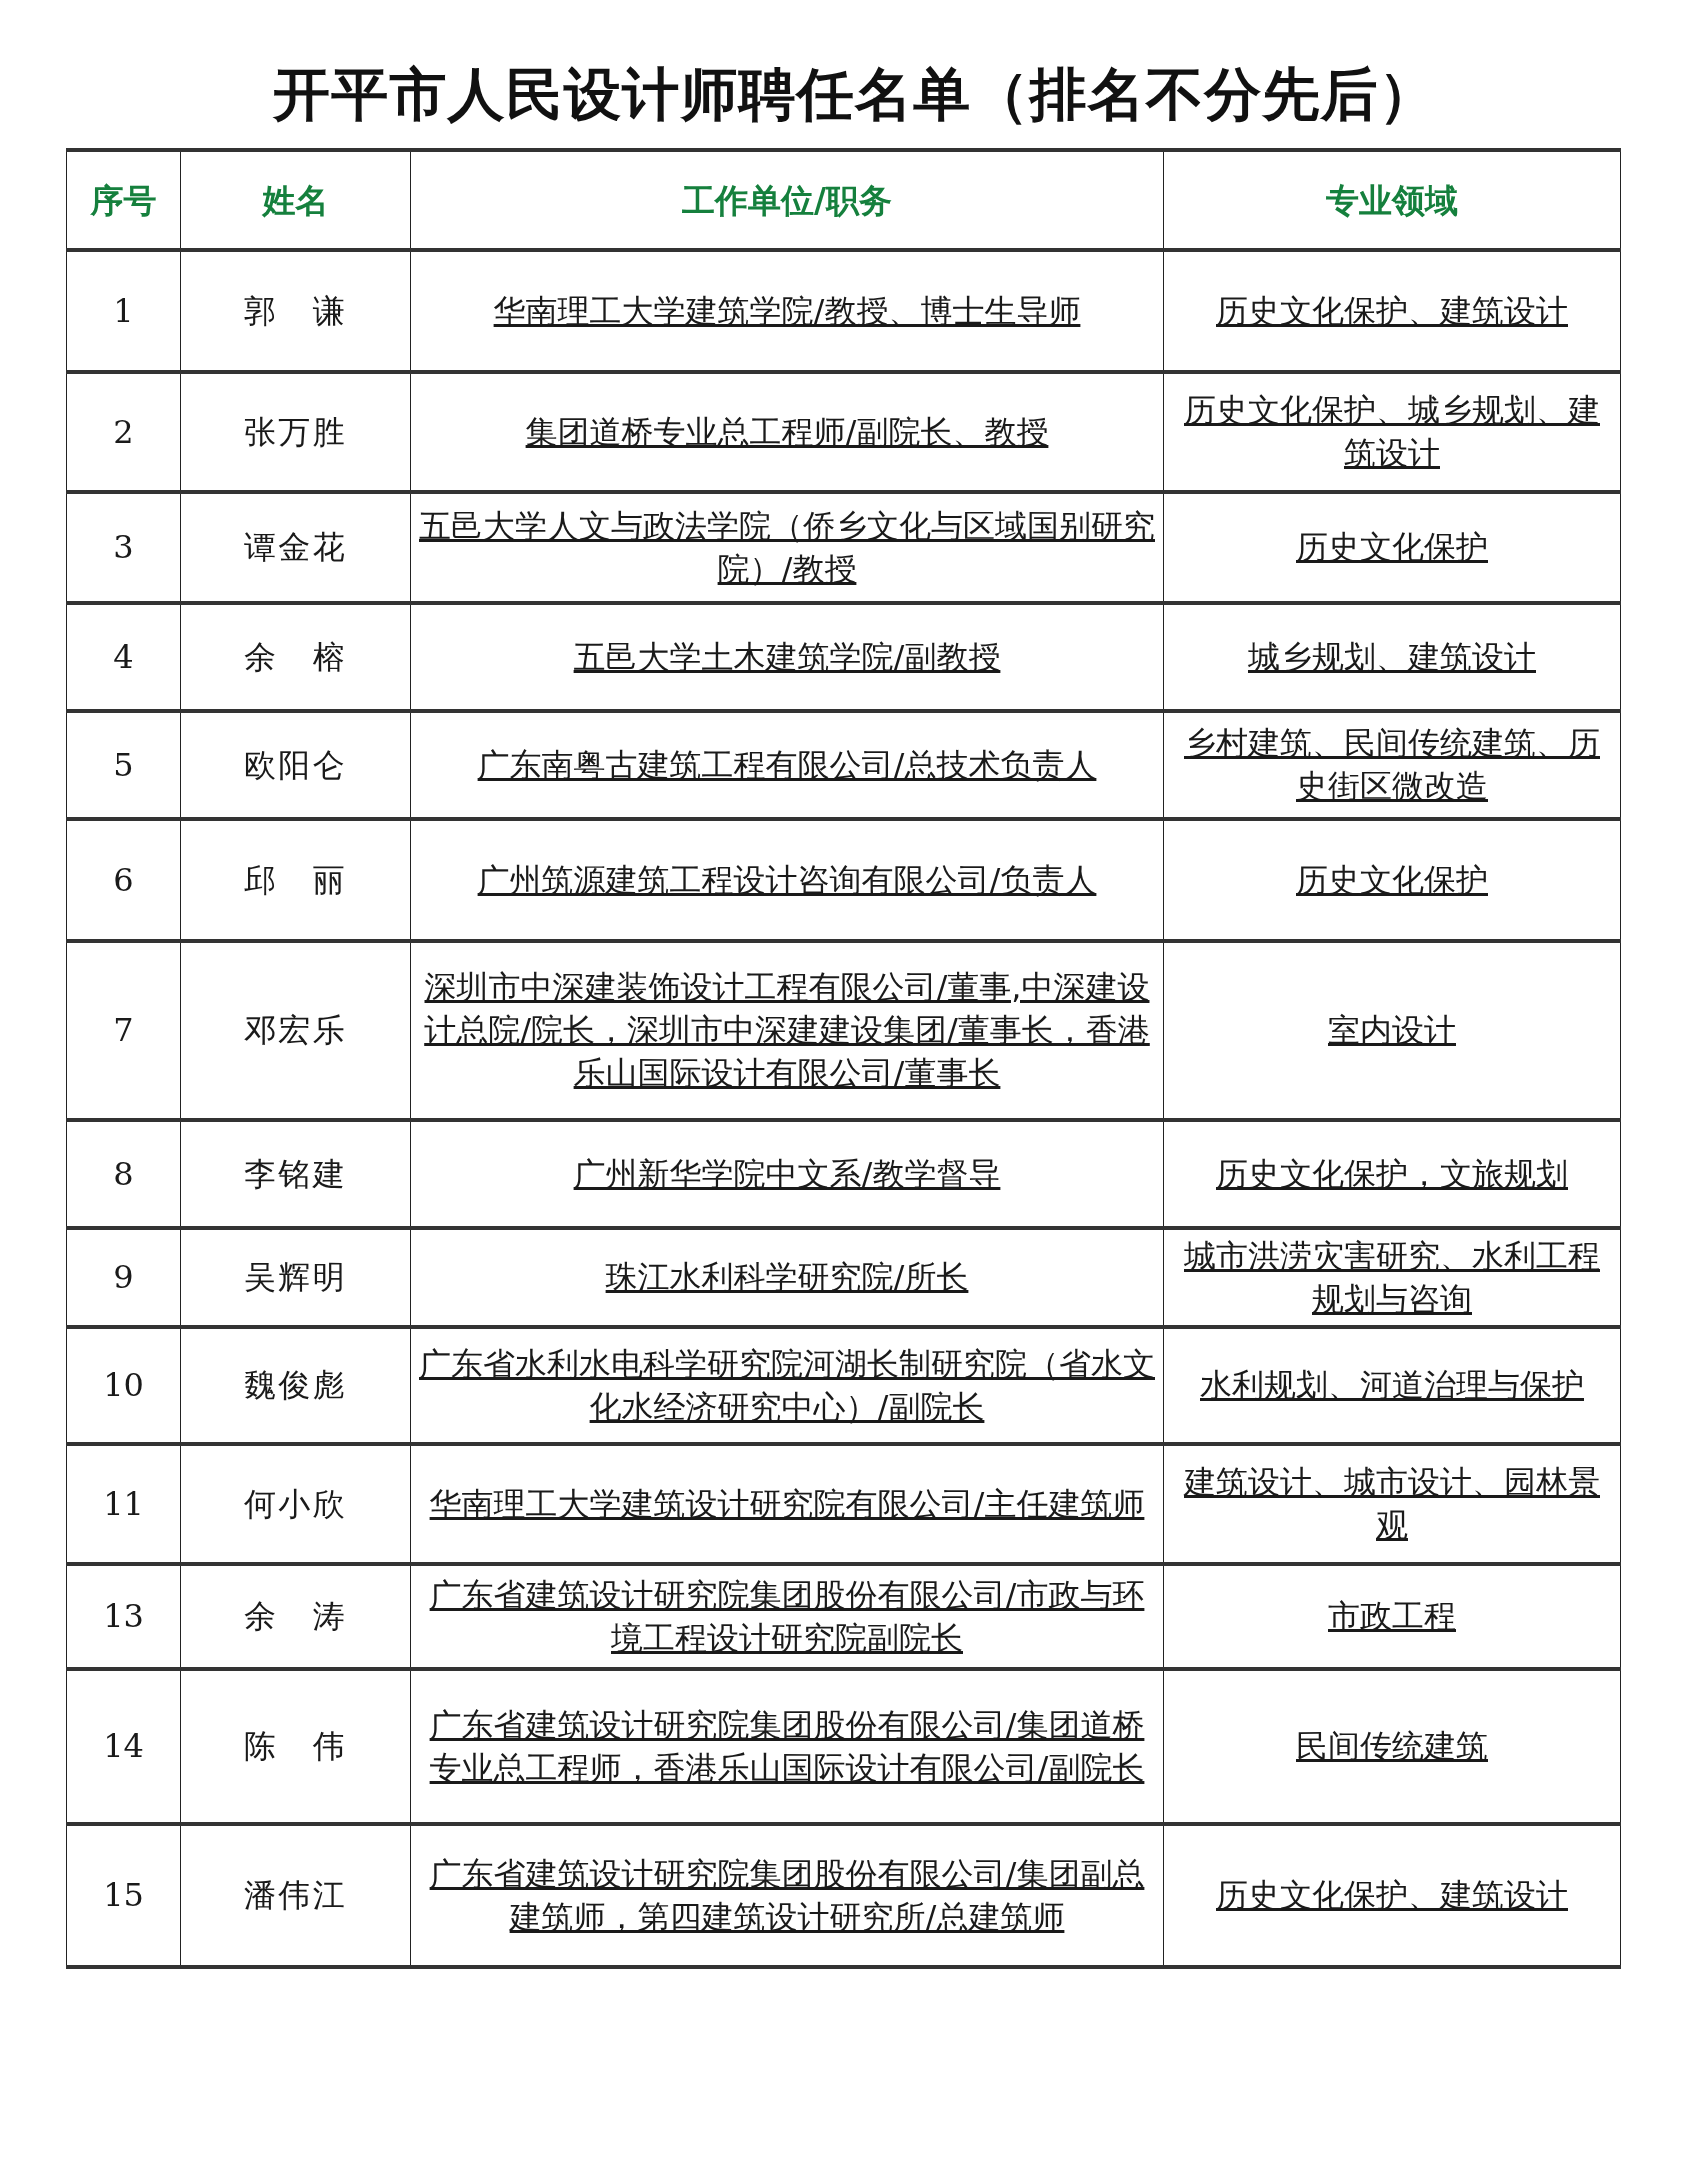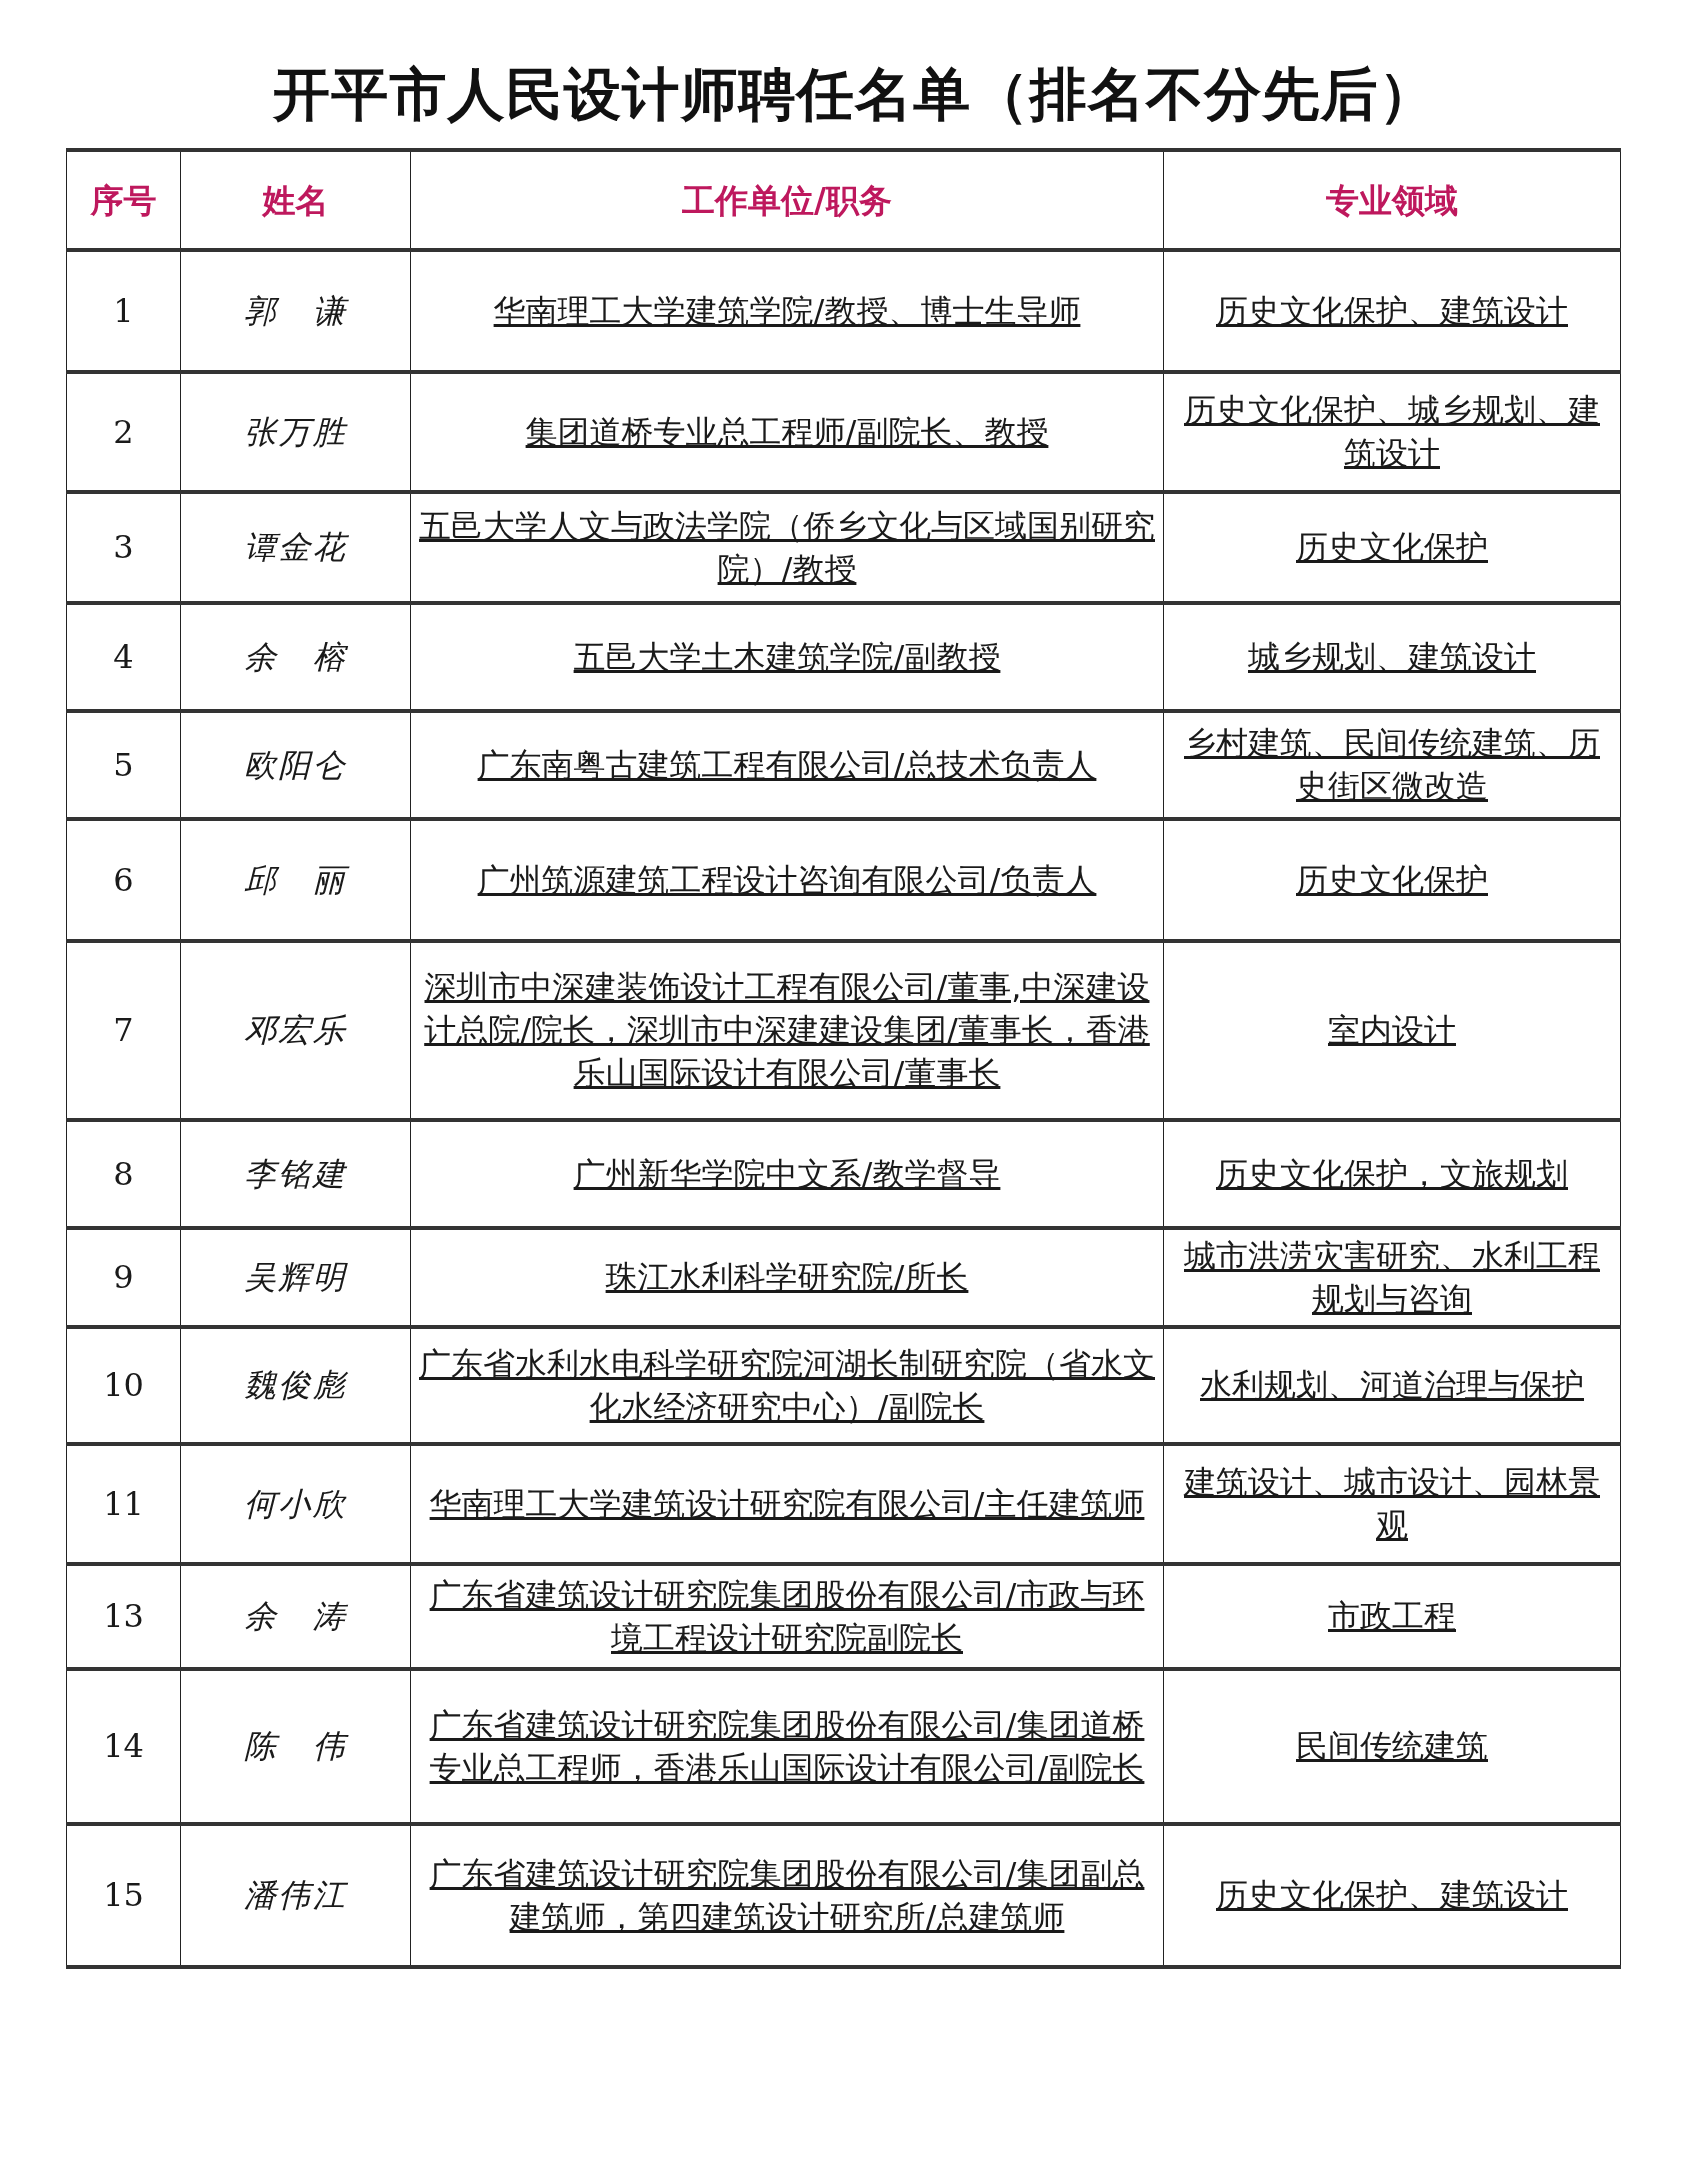--- a/index.html
+++ b/index.html
@@ -42,33 +42,32 @@
       text-align: center;
       vertical-align: middle;
       font-size: 32px;
       line-height: 43px;
       padding: 0 4.8px;
       color: #1a1a1a;
     }
     table.roster th {
       font-weight: bold;
       font-size: 33px;
-      color: #be185d;
+      color: #15803d;
     }
     col.c-no { width: 114px; }
     col.c-name { width: 230px; }
     col.c-unit { width: 753px; }
     col.c-field { width: 457px; }
     td.no {
       font-family: "DejaVu Serif", serif;
       font-size: 31px;
     }
     td.name {
       letter-spacing: 2.4px;
-      font-style: italic;
     }
     td.unit, td.field {
       padding: 0 6px;
       text-decoration: underline;
     }
   </style>
 </head>
 <body>
 
 <div class="title">开平市人民设计师聘任名单（排名不分先后）</div>

